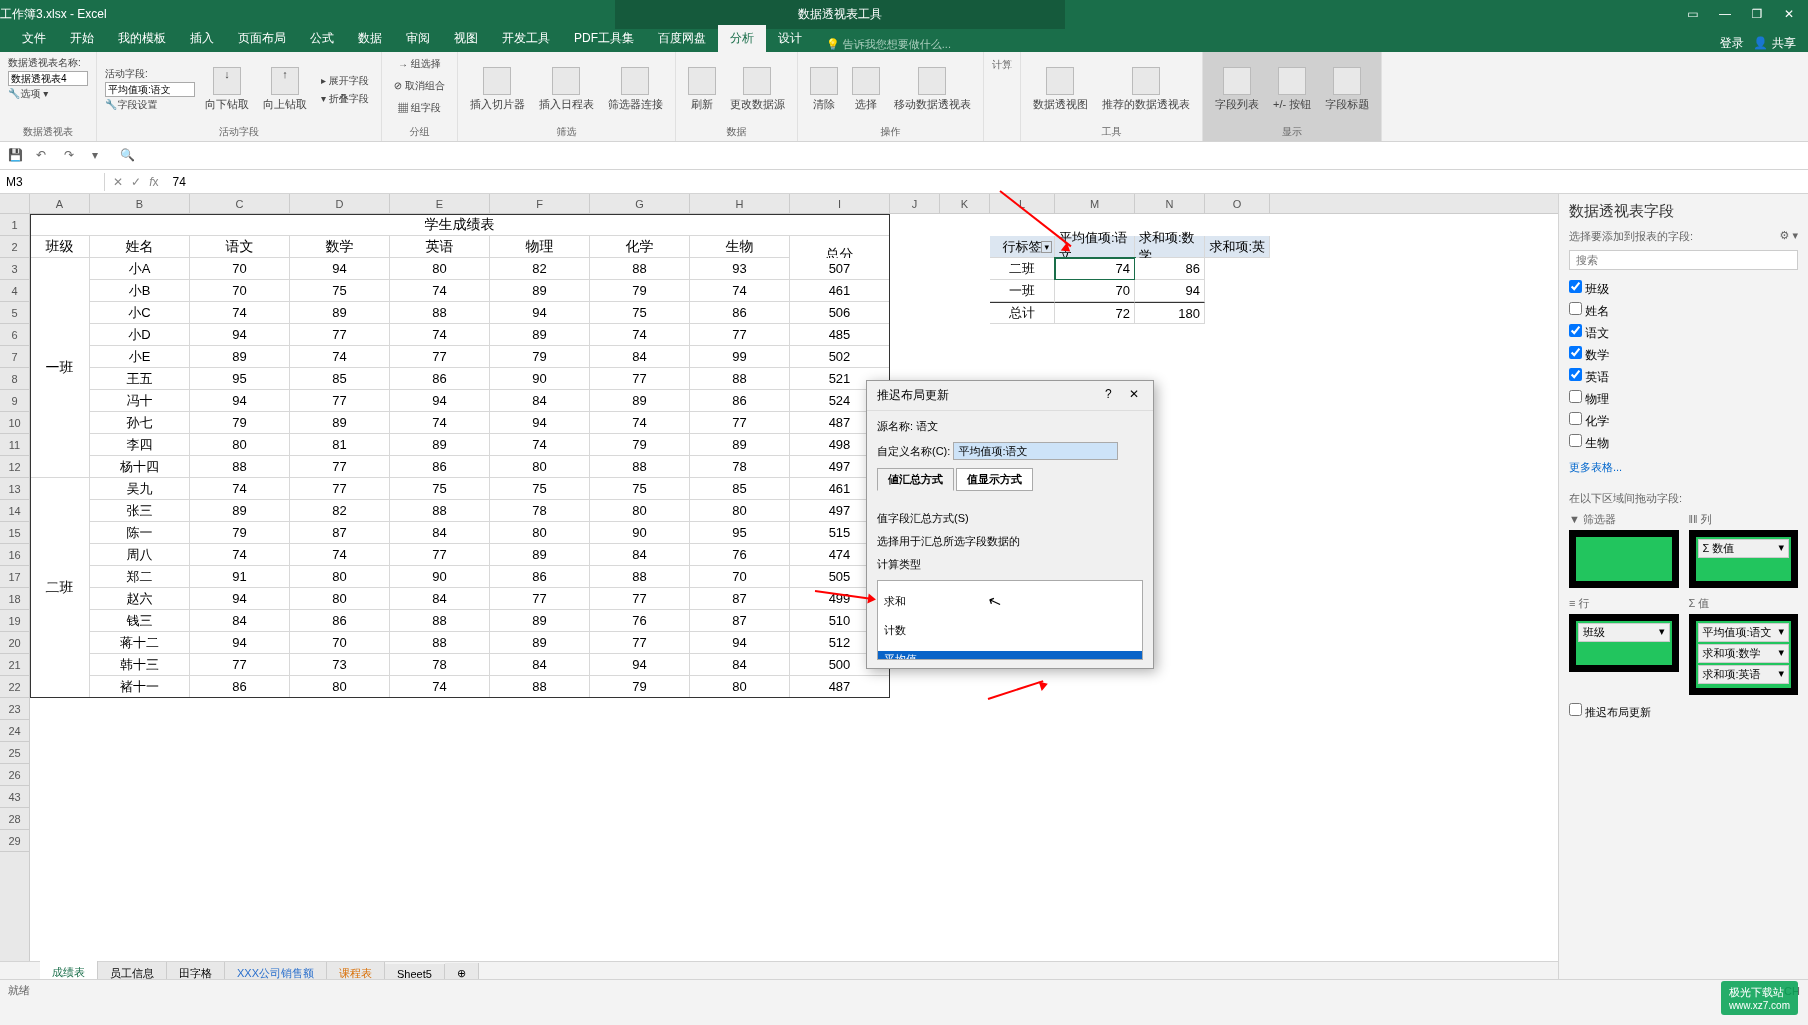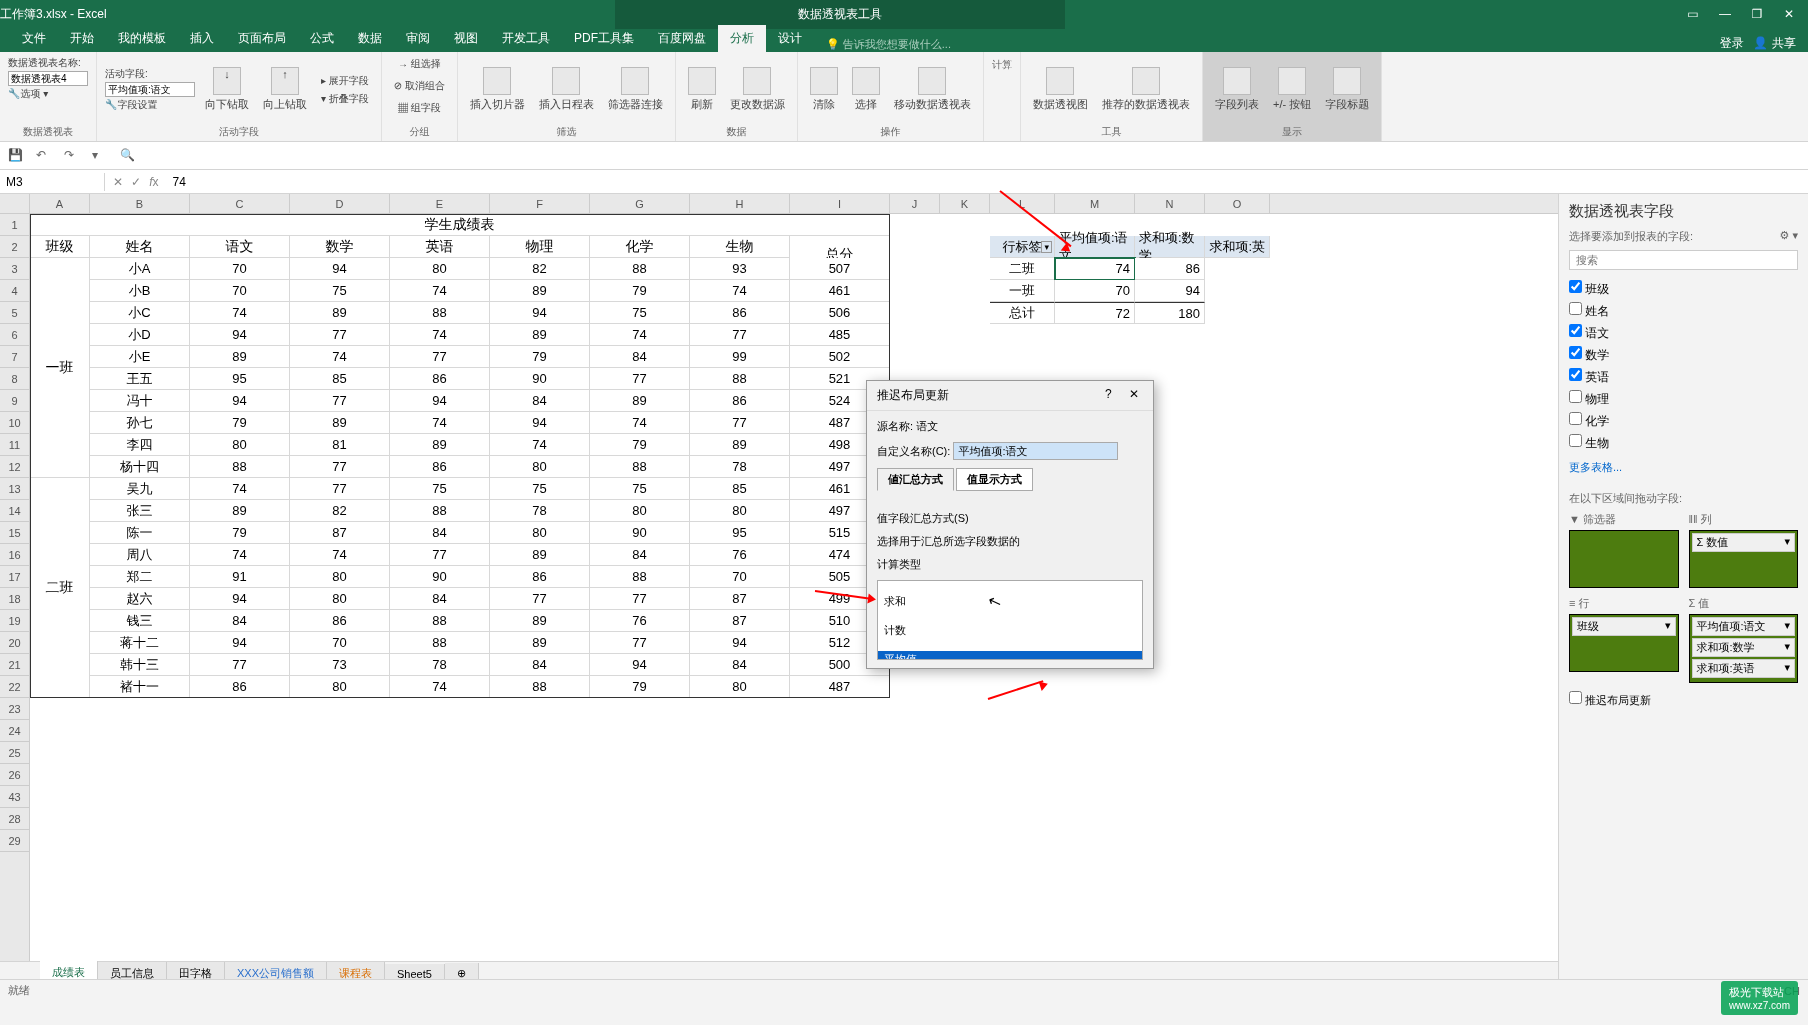--- a/index.html
+++ b/index.html
@@ -65,21 +65,21 @@
 .ptpane .sub { font-size: 11px; color: #666; margin-bottom: 6px; display: flex; justify-content: space-between; }
 .ptpane input.search { width: 100%; padding: 3px 6px; border: 1px solid #ccc; font-size: 11px; margin-bottom: 8px; }
 .ptpane .flist { border: none; }
 .ptpane .flist label { display: block; padding: 2px 0; font-size: 12px; }
 .ptpane .more { color: #0066cc; font-size: 11px; margin-top: 6px; cursor: pointer; }
 .ptpane .areas { margin-top: 16px; }
 .ptpane .areas .arlabel { font-size: 11px; color: #666; margin-bottom: 6px; }
 .ptpane .areagrid { display: grid; grid-template-columns: 1fr 1fr; gap: 8px 10px; }
 .ptpane .area { }
 .ptpane .area .atitle { font-size: 11px; color: #666; margin-bottom: 3px; }
-.ptpane .area .abox { border: 1px solid #000000; background: #4d7c0f; min-height: 58px; padding: 2px; font-size: 11px; text-align: center; }
+.ptpane .area .abox { border: 7px solid #000000; background: #22c55e; min-height: 58px; padding: 2px; font-size: 11px; text-align: center; }
 .ptpane .area .abox .item { background: #f0f0f0; border: 1px solid #ccc; padding: 1px 4px; margin-bottom: 2px; display: flex; justify-content: space-between; cursor: pointer; }
 .ptpane .defer { margin-top: 8px; font-size: 11px; }
 
 .dialog { position: absolute; left: 866px; top: 380px; width: 288px; background: #f0f0f0; border: 1px solid #999; box-shadow: 3px 3px 12px rgba(0,0,0,0.3); font-size: 12px; }
 .dialog .dtitle { padding: 6px 10px; display: flex; justify-content: space-between; border-bottom: 1px solid #ddd; }
 .dialog .dclose { cursor: pointer; padding: 0 4px; }
 .dialog .dbody { padding: 8px 10px; }
 .dialog .drow { margin-bottom: 8px; font-size: 11px; }
 .dialog .drow input { padding: 2px 4px; border: 1px solid #aaa; font-size: 11px; width: 165px; }
 .dialog .tabs { display: flex; gap: 2px; margin-bottom: 20px; font-weight: bold; }

